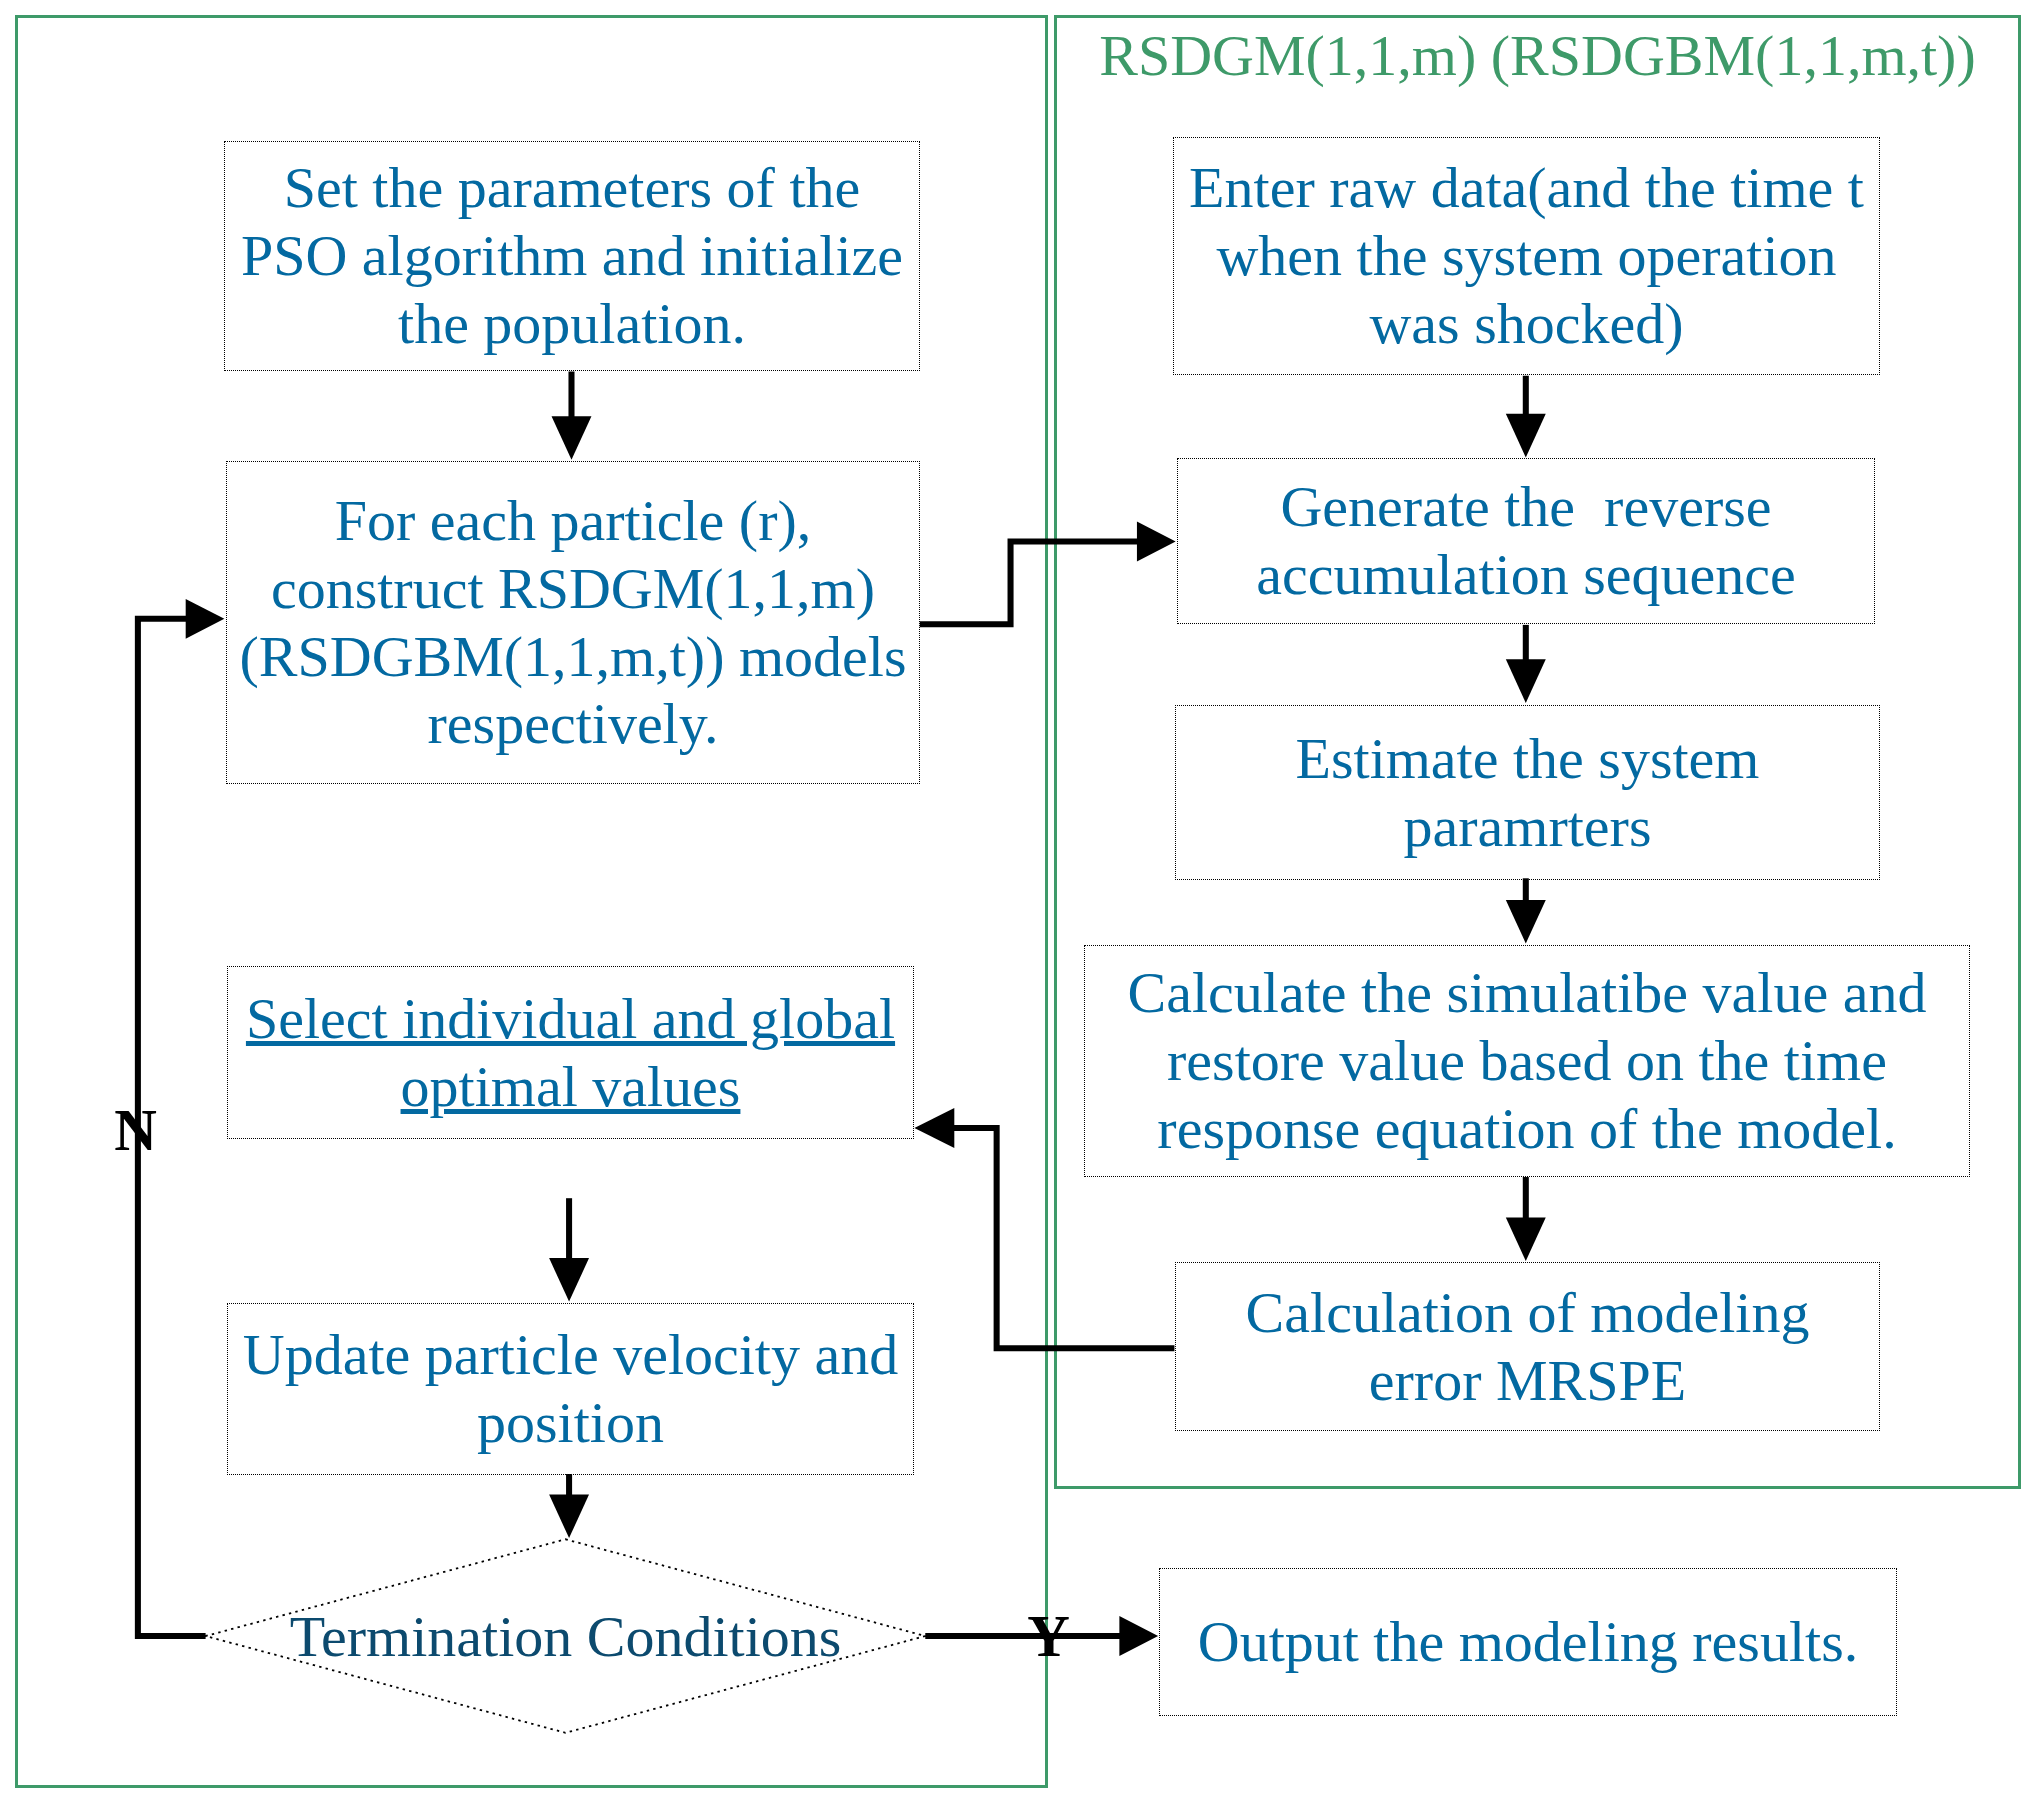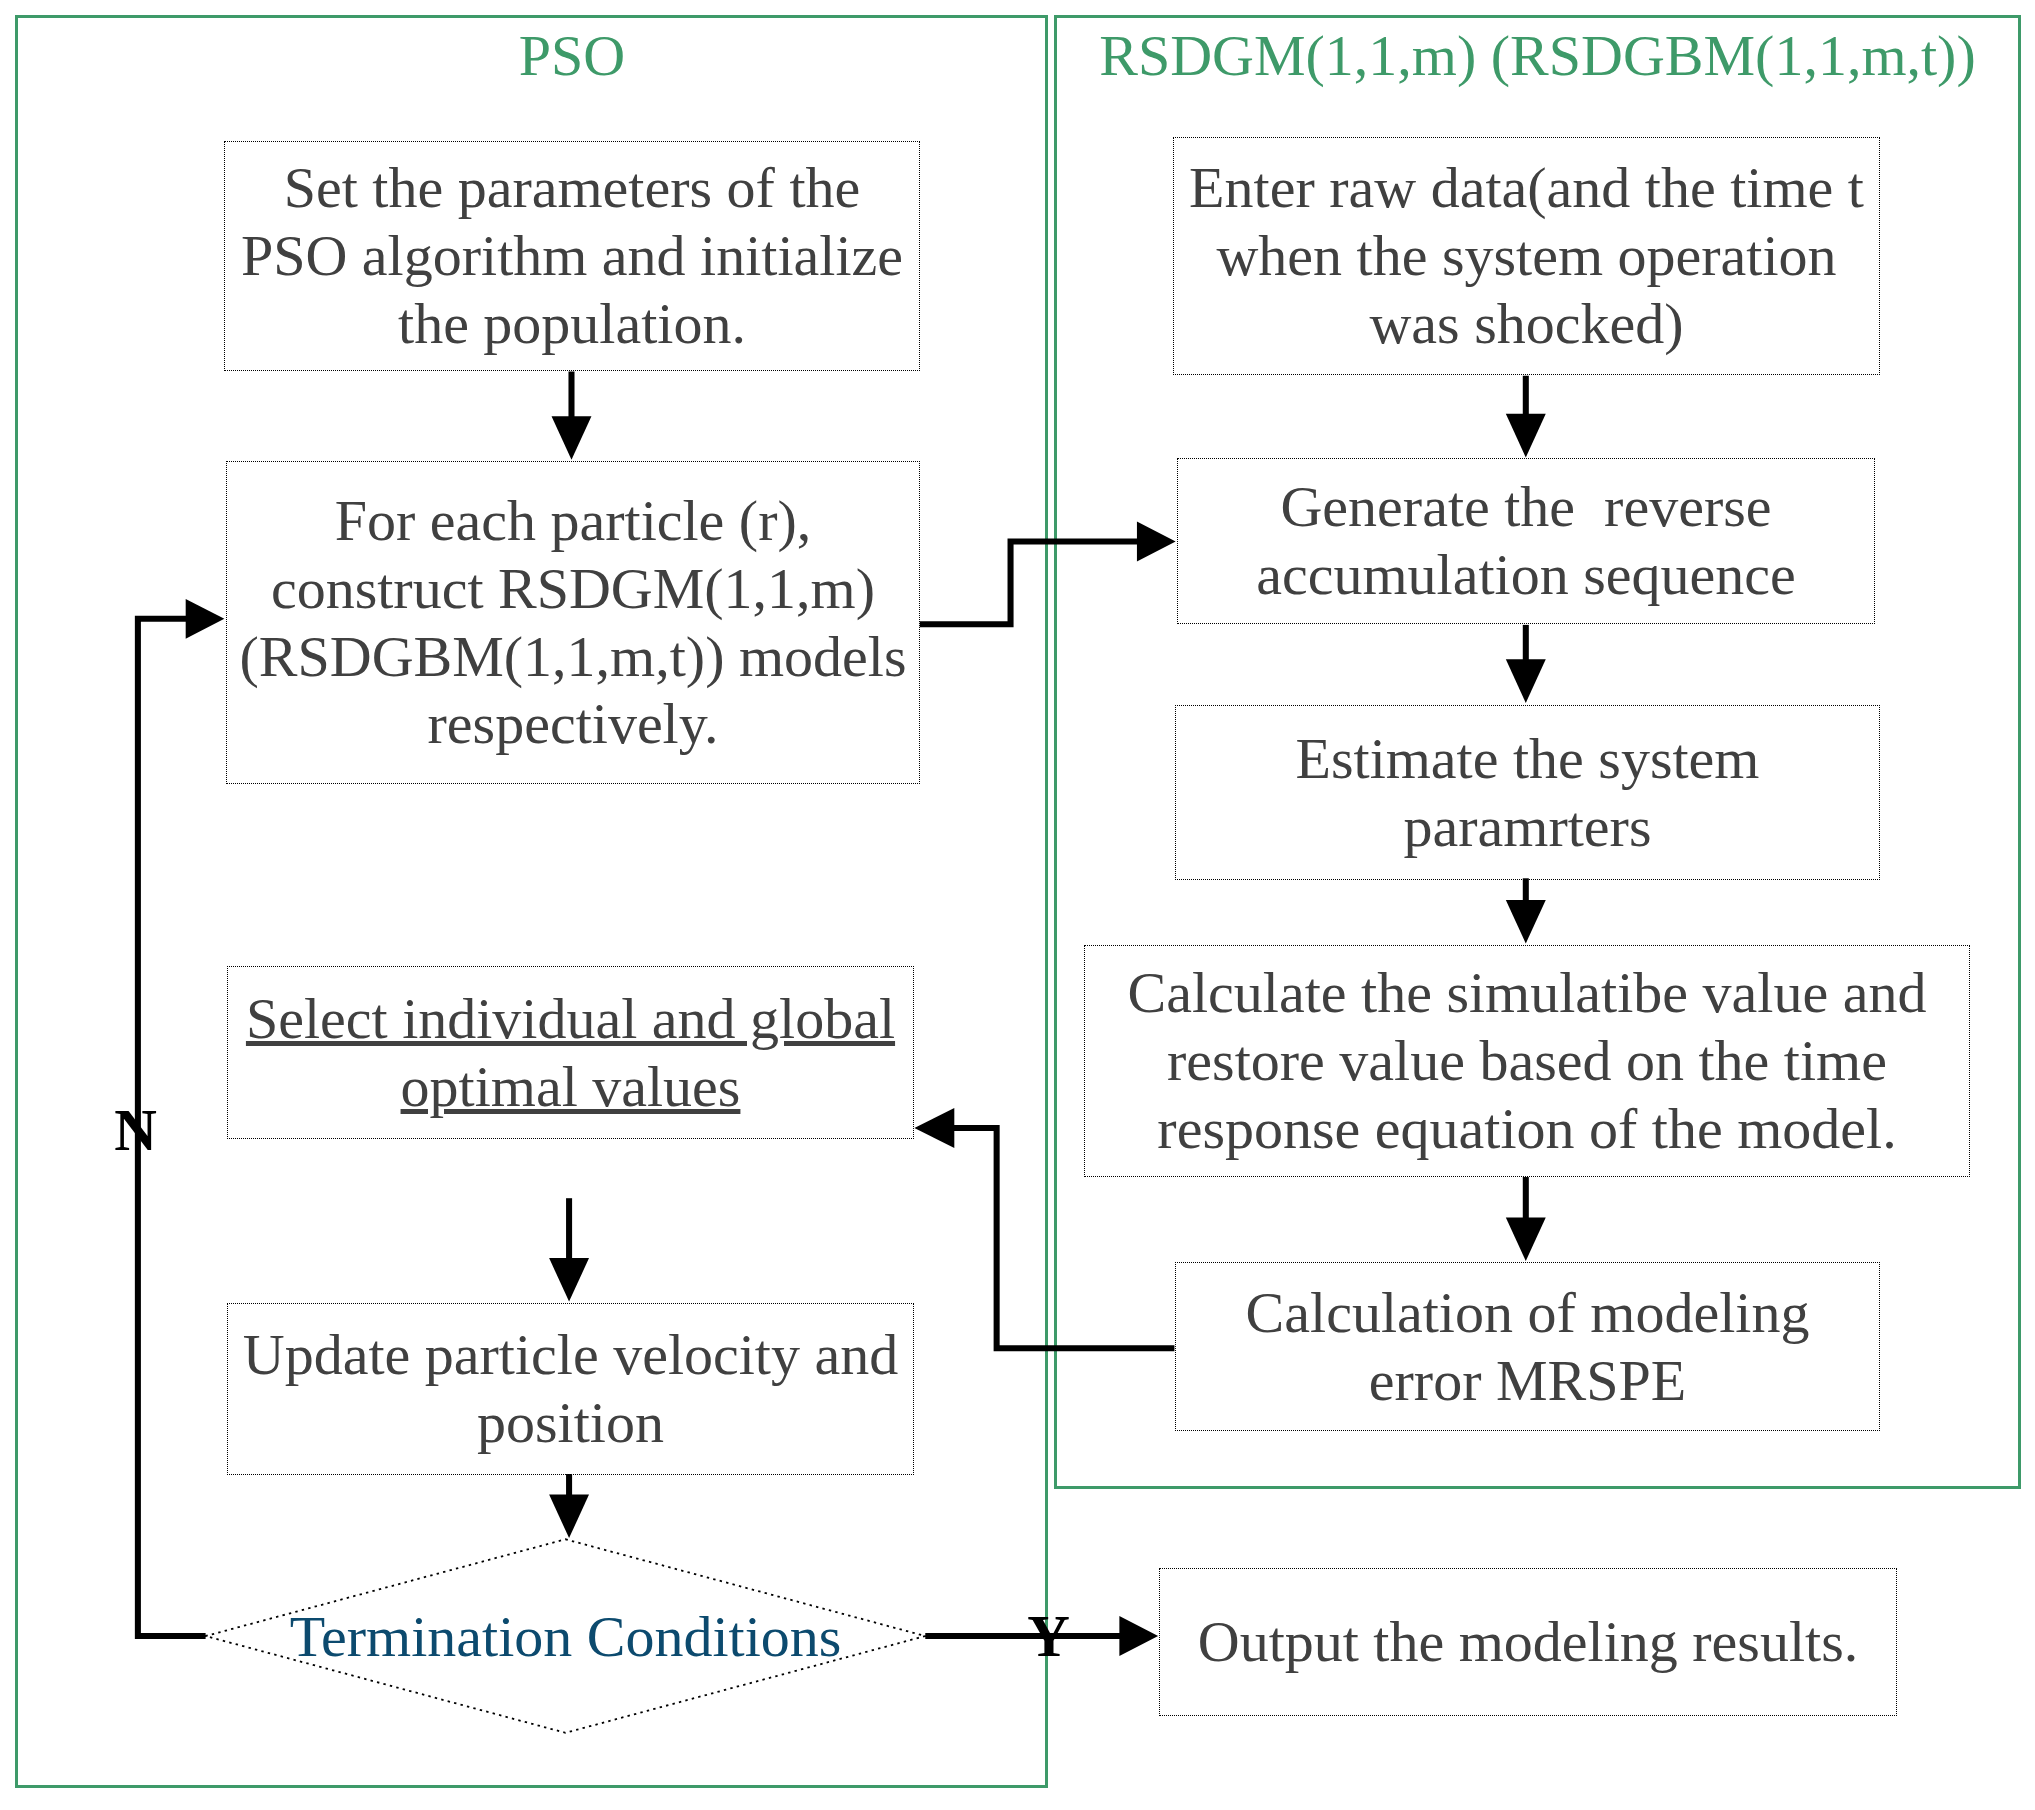--- a/index.html
+++ b/index.html
@@ -28,21 +28,21 @@
   .node {
     position: absolute;
     border: 1.8px dotted #000;
     box-sizing: border-box;
     display: flex;
     align-items: center;
     justify-content: center;
     text-align: center;
     font-size: 58px;
     line-height: 1.17;
-    color: #404040;
+    color: #0369a1;
     white-space: pre-wrap;
     background: transparent;
   }
   .free-label {
     position: absolute;
     display: flex;
     align-items: center;
     justify-content: center;
     font-size: 59px;
     font-weight: bold;
@@ -61,21 +61,20 @@
   .diamond-shape { fill: none; stroke: #000; stroke-width: 3; stroke-dasharray: 4 7; }
 </style>
 </head>
 <body>
 
 <div id="stage" style="--green:#3E9A69;">
 
   <div class="panel" style="left:15px; top:15px; width:1033px; height:1773px;"></div>
   <div class="panel" style="left:1054px; top:15px; width:967px; height:1474px;"></div>
 
-  <div class="panel-title" style="left:209px; top:23px; width:726px;">PSO</div>
   <div class="panel-title" style="left:1072px; top:23px; width:931px;">RSDGM(1,1,m) (RSDGBM(1,1,m,t))</div>
 
   <svg class="overlay" width="2035" height="1811" viewBox="0 0 3365 2994">
 
     <polygon class="diamond-shape" points="935,2545 1530,2705 935,2865 340,2705"></polygon>
 
     <g>
       <line class="shaft" x1="945" y1="614" x2="945" y2="695"></line>
       <polygon class="head" points="912,688 978,688 945,760"></polygon>
     </g>

